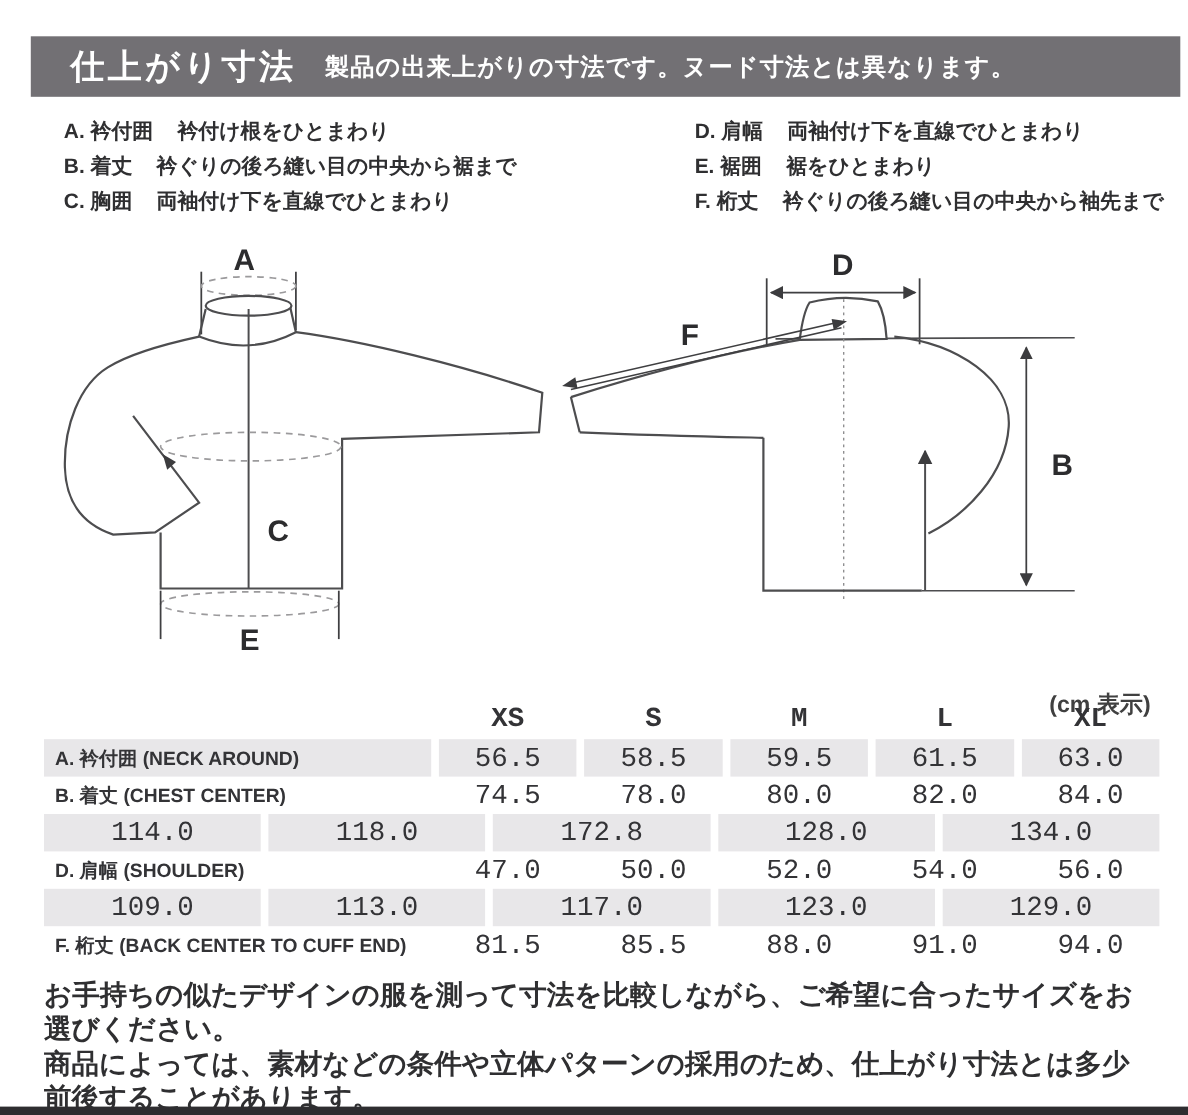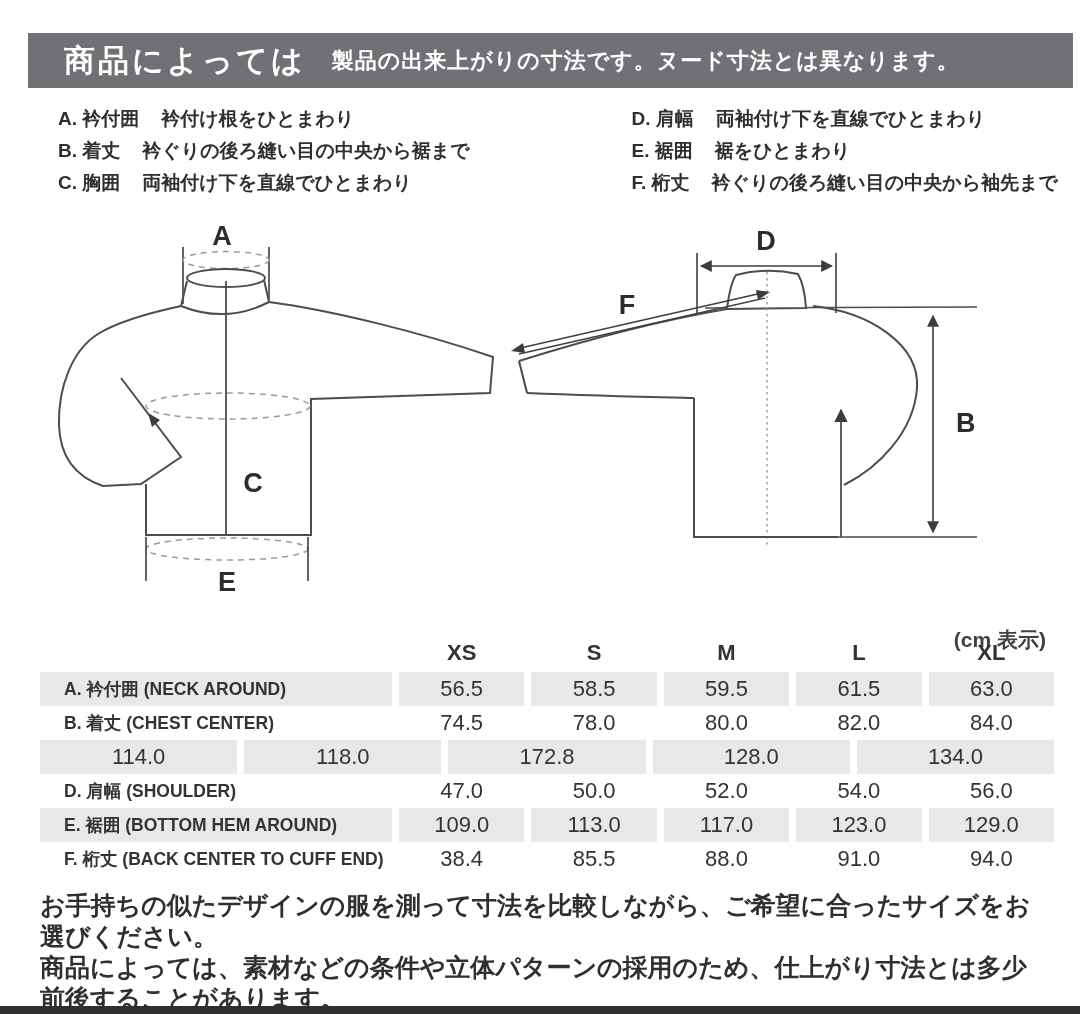--- a/index.html
+++ b/index.html
@@ -46,42 +46,42 @@
   .diagram-svg{position:absolute;left:0;top:220px;width:1080px;height:390px;}
   .unit-note{
     position:absolute;top:586px;right:34px;
     font-size:21px;font-weight:bold;color:#404040;margin-top:40px;
   }
   
   .size-table{position:absolute;left:40px;top:634px;width:1014px;}
   .trow{display:flex;gap:7px;height:34px;}
   .trow.head{height:38px;}
   .cell{display:flex;align-items:center;box-sizing:border-box;}
-  .cell.label{width:352px;flex:0 0 352px;padding-left:24px;font-size:17.5px;font-weight:bold;}
-  .cell.val{flex:1;justify-content:center;font-size:22px;}
+  .cell.label{width:352px;flex:0 0 352px;padding-left:10px;font-size:17.5px;font-weight:bold;}
+  .cell.val{flex:1;justify-content:center;font-size:25px;font-family:Liberation Mono, monospace;}
   .cell.shaded{background:var(--row-shaded);}
   .hcell{font-weight:bold;font-size:22px;}
   
   .footer{
     position:absolute;left:40px;top:890px;width:1010px;
     font-size:25px;font-weight:bold;line-height:31px;color:#2f2f31;
   }
   
   .bottom-bar{
     position:absolute;left:0;bottom:0;width:100%;height:8px;
     background:var(--bottom-bar);
   }
 </style>
 </head>
 <body>
 
 <div class="sheet">
 
   <div class="header-bar">
-    <span class="header-title">商品によっては</span>
+    <span class="header-title">仕上がり寸法</span>
     <span class="header-subtitle">製品の出来上がりの寸法です。ヌード寸法とは異なります。</span>
   </div>
 
   <div class="legend">
     <div class="legend-col left">
         <div class="lg-row">
           <span class="lg-term">A. 衿付囲</span>
           <span class="lg-desc">衿付け根をひとまわり</span>
         </div>
         <div class="lg-row">
@@ -229,30 +229,29 @@
         </div>
         <div class="trow">
           <div class="cell label">D. 肩幅 (SHOULDER)</div>
           <div class="cell val">47.0</div>
           <div class="cell val">50.0</div>
           <div class="cell val">52.0</div>
           <div class="cell val">54.0</div>
           <div class="cell val">56.0</div>
         </div>
         <div class="trow">
-          <div class="cell label shaded">E. 裾囲 (BOTTOM HEM AROUND)</div>
           <div class="cell val shaded">109.0</div>
           <div class="cell val shaded">113.0</div>
           <div class="cell val shaded">117.0</div>
           <div class="cell val shaded">123.0</div>
           <div class="cell val shaded">129.0</div>
         </div>
         <div class="trow">
           <div class="cell label">F. 桁丈 (BACK CENTER TO CUFF END)</div>
-          <div class="cell val">38.4</div>
+          <div class="cell val">81.5</div>
           <div class="cell val">85.5</div>
           <div class="cell val">88.0</div>
           <div class="cell val">91.0</div>
           <div class="cell val">94.0</div>
         </div>
       </div>
   </div>
 
   <div class="footer">
     <div>お手持ちの似たデザインの服を測って寸法を比較しながら、ご希望に合ったサイズをお選びください。</div>

